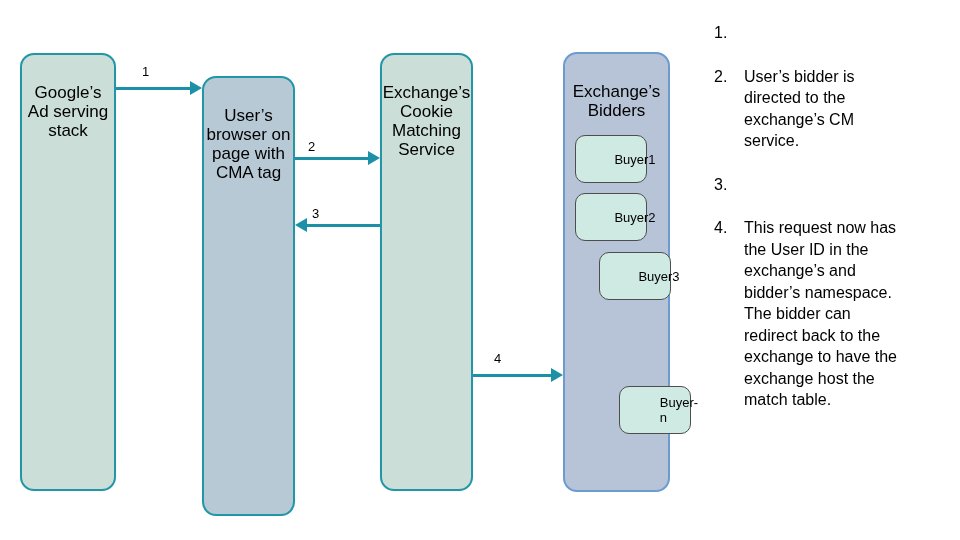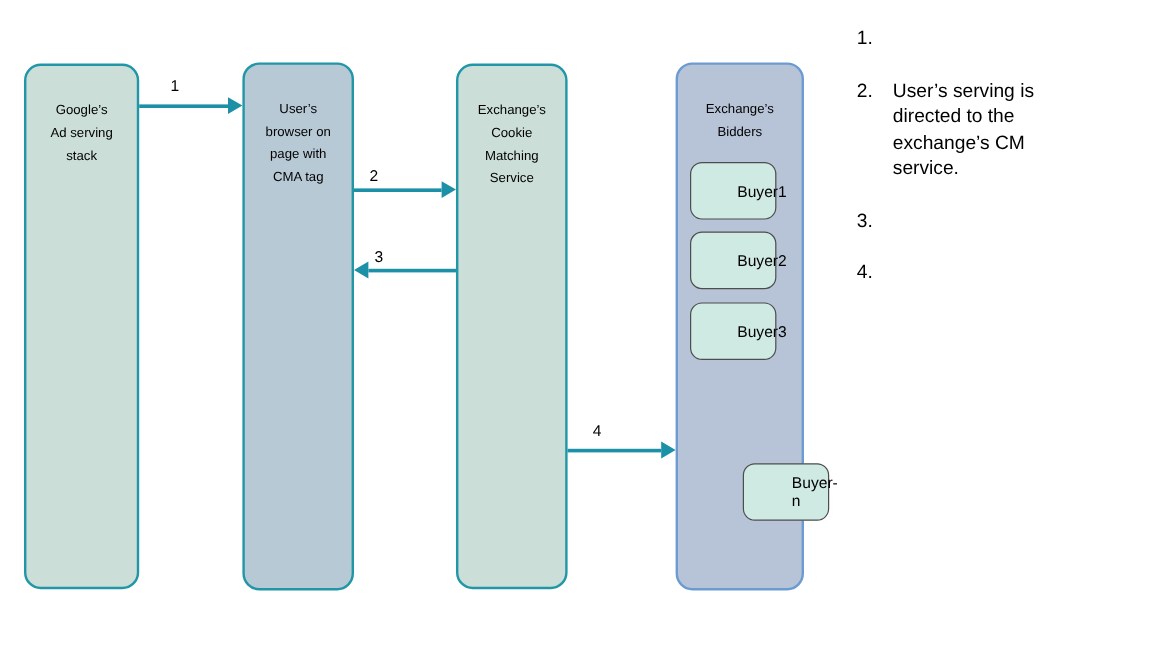--- a/index.html
+++ b/index.html
@@ -2,25 +2,25 @@
 <html><head>
 <meta charset="utf-8">
 <style>
   html,body{margin:0;padding:0;}
   body{
     width:960px;height:540px;background:#ffffff;position:relative;
     font-family:"Liberation Sans", sans-serif;color:#000;overflow:hidden;
   }
   .node{
     position:absolute;border-radius:14px;text-align:center;
-    font-size:11px;line-height:19px;white-space:pre-line;
+    font-size:17px;line-height:19px;white-space:pre-line;
     padding-top:9px;box-sizing:border-box;
   }
   .node-green{background:#cbded8;border:2px solid #2096a7;}
-  .node-blue{background:#b8c9d6;border:2px solid #2096a7;}
+  .node-blue{background:#b8c9d6;border:2px solid #2096a7;margin-top:24px;}
   .node-bidders{background:#b7c4d7;border:2px solid #6c9bd2;}
   .buyer{
     position:absolute;width:72px;height:48px;background:#cfe9e3;
     border:1.5px solid #4d4d4d;border-radius:10px;box-sizing:border-box;
     display:flex;align-items:center;justify-content:center;font-size:13px;padding-left:48px;
   }
   .arrow-line{position:absolute;height:3px;background:#1b90a7;}
   .arrow-head-right{
     position:absolute;width:0;height:0;
     border-top:7px solid transparent;border-bottom:7px solid transparent;
@@ -68,21 +68,21 @@
   <span>Exchange’s
 Bidders</span>
 </div>
 
 <div class="buyer" style="left:575px;top:135px;">
   <span>Buyer1</span>
 </div>
 <div class="buyer" style="left:575px;top:193px;">
   <span>Buyer2</span>
 </div>
-<div class="buyer" style="left:575px;top:252px;align-items:center;">
+<div class="buyer" style="left:599px;top:252px;align-items:center;">
   <span>Buyer3</span>
 </div>
 <div class="buyer" style="left:575px;top:386px;margin-left:44px;">
   <span>Buyer-n</span>
 </div>
 
 <div class="arrow-line" style="left:116px;top:87px;width:74px;"></div>
 <div class="arrow-head-right" style="left:190px;top:81px;"></div>
 <span class="arrow-label" style="left:142px;top:64px;">1</span>
 
@@ -97,24 +97,33 @@
 <div class="arrow-line" style="left:473px;top:374px;width:78px;"></div>
 <div class="arrow-head-right" style="left:551px;top:368px;"></div>
 <span class="arrow-label" style="left:494px;top:351px;">4</span>
 
 <div class="steps">
   <div class="step">
     <div class="step-num">1.</div>
   </div>
   <div class="step">
     <div class="step-num">2.</div>
-    <div class="step-text">User’s serving is
+    <div class="step-text">User’s bidder is
 directed to the
 exchange’s CM
 service.</div>
   </div>
   <div class="step">
     <div class="step-num">3.</div>
   </div>
   <div class="step">
     <div class="step-num">4.</div>
+    <div class="step-text">This request now has
+the User ID in the
+exchange’s and
+bidder’s namespace.
+The bidder can
+redirect back to the
+exchange to have the
+exchange host the
+match table.</div>
   </div>
 </div>
 
 </body></html>

